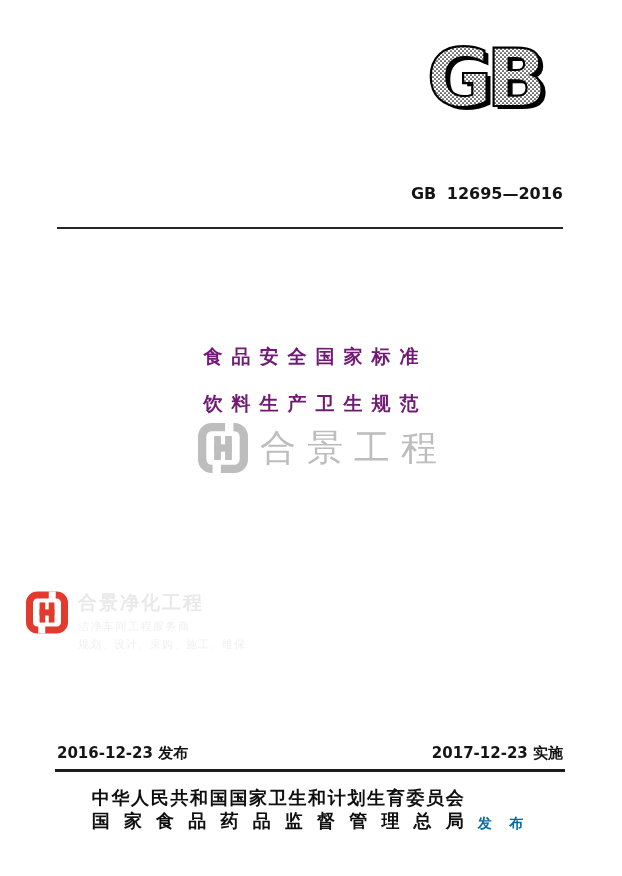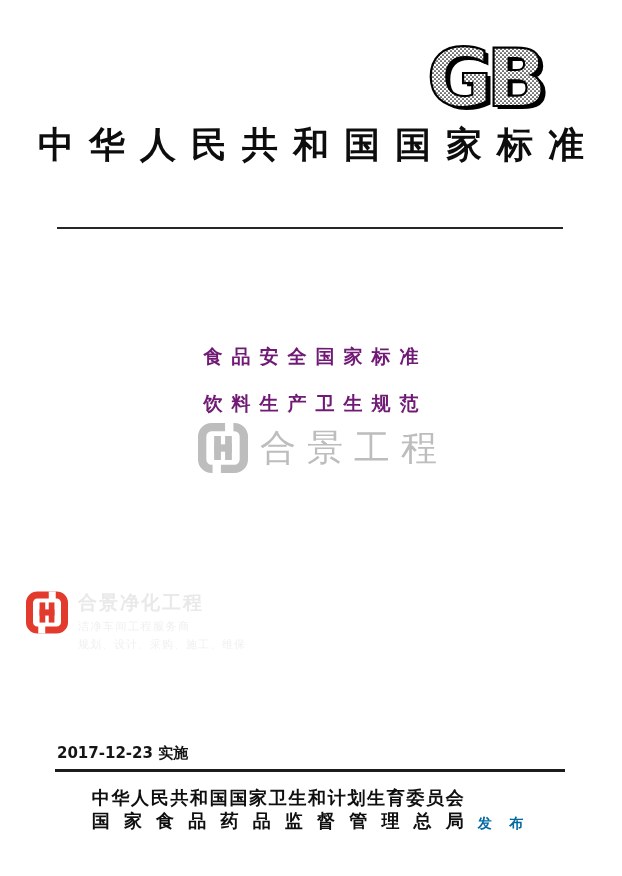--- a/index.html
+++ b/index.html
@@ -85,22 +85,22 @@
           <circle cx="3" cy="3" r="0.85" fill="#000000"></circle>
         </pattern>
       </defs>
       <g font-family="'DejaVu Sans', sans-serif" font-weight="bold" font-size="80" letter-spacing="-6">
         <text x="80" y="66" text-anchor="middle" fill="#000000" transform="translate(4,3)">GB</text>
         <text x="80" y="66" text-anchor="middle" fill="url(#gbdots)" stroke="#000000" stroke-width="2.2">GB</text>
       </g>
     </svg>
   </div>
 
-  <div class="std-type">中华人民共和国国家标准</div>
 
+  <div class="std-code">GB 12695—2016</div>
 
   <div class="rule-1"></div>
 
   <div class="doc-title-1">食品安全国家标准</div>
   <div class="doc-title-2">饮料生产卫生规范</div>
 
   <div class="wm-center">
     <svg class="hj-icon" viewBox="0 0 48 48" xmlns="http://www.w3.org/2000/svg" aria-hidden="true">
       <rect x="4" y="4" width="40" height="40" rx="9" fill="none" stroke="currentColor" stroke-width="8"></rect>
       <rect x="26" y="0" width="8" height="10" fill="#ffffff"></rect>
@@ -122,20 +122,21 @@
       <rect x="15.5" y="20.5" width="17" height="7" fill="currentColor"></rect>
     </svg>
     <div class="wm-col">
       <div class="wm-l1">合景净化工程</div>
       <div class="wm-l2">洁净车间工程服务商</div>
       <div class="wm-l3">规划、设计、采购、施工、维保</div>
     </div>
   </div>
 
   <div class="dates-row">
+    <span>2016-12-23 发布</span>
     <span>2017-12-23 实施</span>
   </div>
 
   <div class="rule-2"></div>
 
   <div class="publisher">
     <div class="pub-lines">
       <div class="pub-line">中华人民共和国国家卫生和计划生育委员会</div>
       <div class="pub-line">国家食品药品监督管理总局</div>
     </div>

